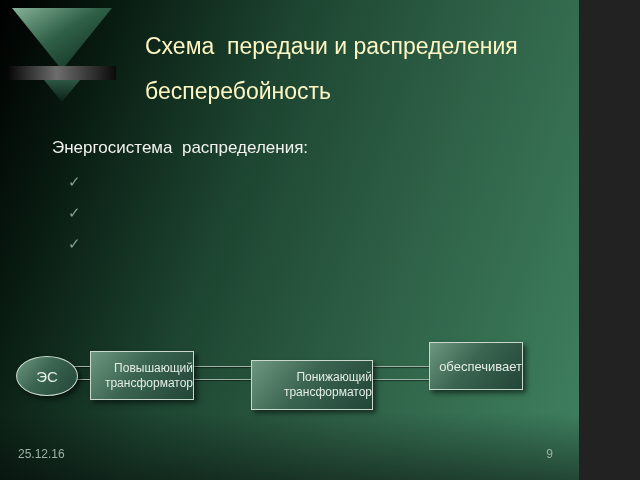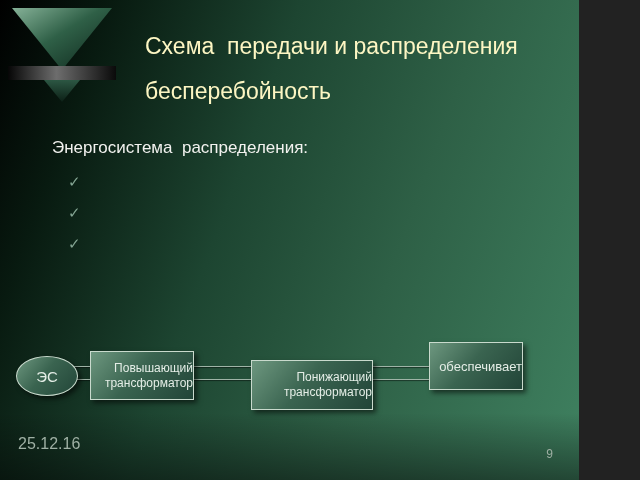--- a/index.html
+++ b/index.html
@@ -35,21 +35,21 @@
     border:1px solid #c9dacd;
     box-shadow:3px 3px 5px rgba(0,0,0,0.55);
     color:#e4ede6;text-align:center;
   }
   .ellipse{left:16px;top:356px;width:60px;height:38px;border-radius:50%;font-size:15px;text-align:right;}
   .box{font-size:12px;line-height:15px;align-items:flex-end;}
   .b1{left:90px;top:351px;width:102px;height:47px;}
   .b2{left:251px;top:360px;width:120px;height:48px;}
   .b3{left:429px;top:342px;width:92px;height:46px;font-size:13px;}
   
-  .footer-date{position:absolute;left:18px;top:435px;font-size:16px;color:#9fb0a4;}
+  .footer-date{position:absolute;left:18px;top:447px;font-size:12px;color:#9fb0a4;}
   .footer-num{position:absolute;right:26px;top:447px;font-size:12px;color:#9fb0a4;}
 </style>
 </head>
 <body>
 
 <div class="slide">
 
   <div class="logo">
     <svg width="108" height="100" viewBox="0 0 108 100" aria-hidden="true">
       <defs>

